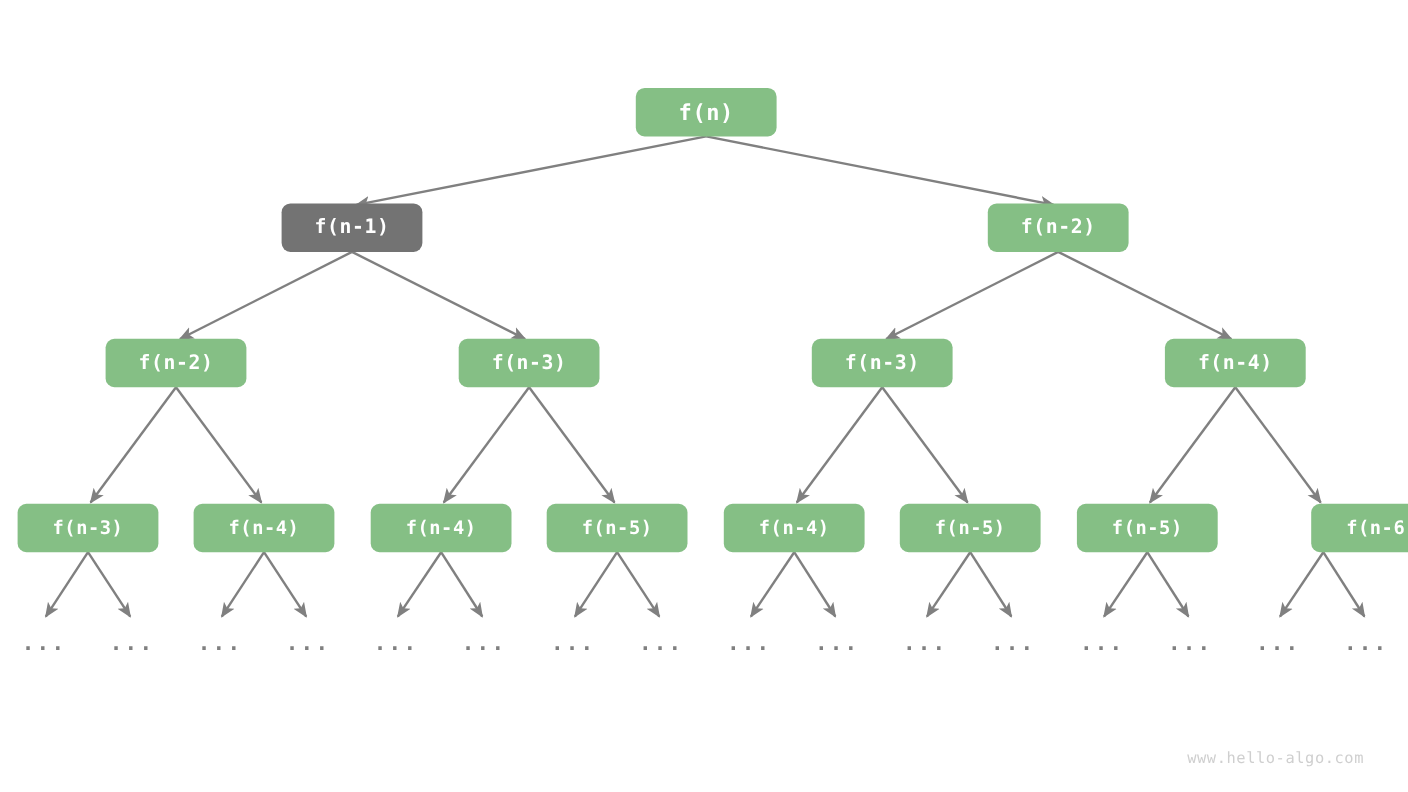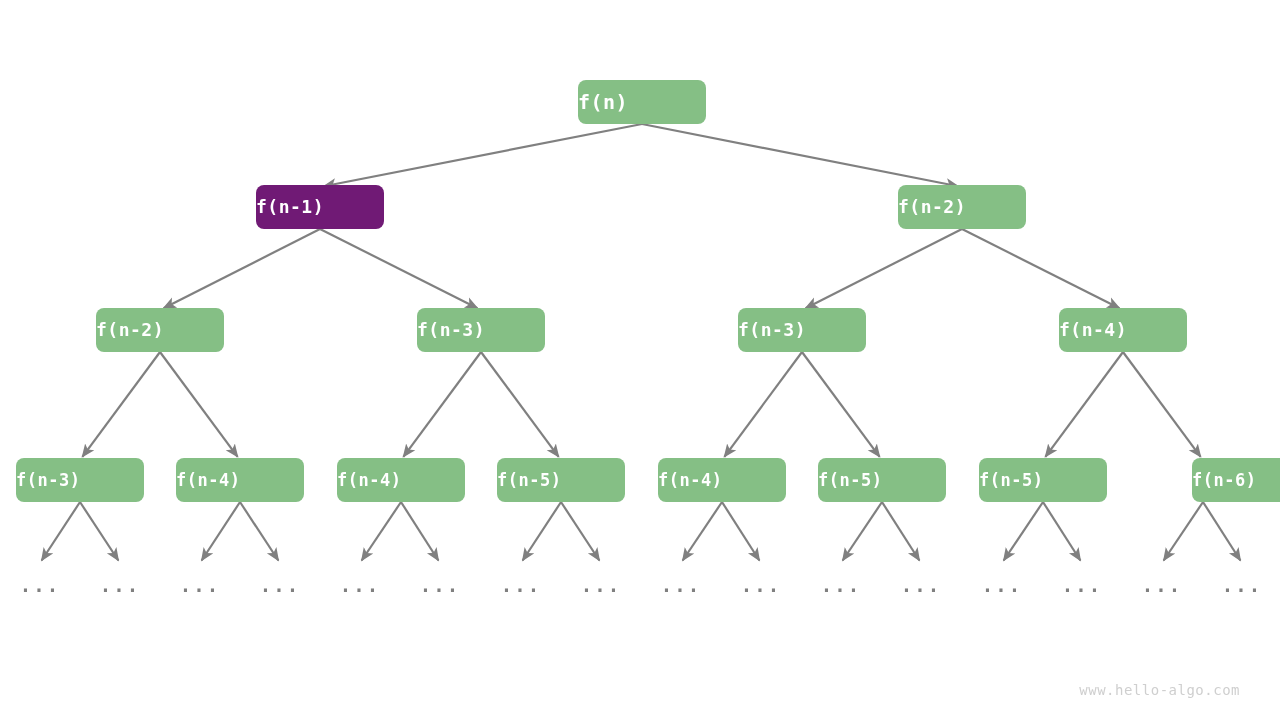--- a/index.html
+++ b/index.html
@@ -26,20 +26,21 @@
     top: 0;
     width: 1280px;
     height: 720px;
     pointer-events: none;
   }
   .node {
     position: absolute;
     box-sizing: border-box;
     display: flex;
     align-items: center;
+    justify-content: center;
     background: #85bf85;
     border-radius: 8px;
     color: #ffffff;
     font-family: "DejaVu Sans Mono", "Liberation Mono", monospace;
     font-weight: bold;
     letter-spacing: 0.5px;
     white-space: nowrap;
     user-select: none;
   }
   .node-label {
@@ -114,21 +115,21 @@
         <line x1="1043" y1="502" x2="1080.3840148949957" y2="560.4724335537113" stroke="#808080" stroke-width="2.2" stroke-linecap="butt" marker-end="url(#arrowhead)"></line>
         <line x1="1203" y1="502" x2="1163.6735081106824" y2="560.5101464694725" stroke="#808080" stroke-width="2.2" stroke-linecap="butt" marker-end="url(#arrowhead)"></line>
         <line x1="1203" y1="502" x2="1240.3840148949957" y2="560.4724335537113" stroke="#808080" stroke-width="2.2" stroke-linecap="butt" marker-end="url(#arrowhead)"></line>
       </g>
   </svg>
 
   <div id="node-layer">
       <div class="node" style="left: 578px; top: 80px; width: 128px; height: 44px; background: rgb(133, 191, 133); color: rgb(255, 255, 255); border-radius: 8px; font-size: 20px;">
         <span class="node-label">f(n)</span>
       </div>
-      <div class="node" style="left: 256px; top: 185px; width: 128px; height: 44px; background: #701a75; color: rgb(255, 255, 255); border-radius: 8px; font-size: 18px;">
+      <div class="node" style="left: 256px; top: 185px; width: 128px; height: 44px; background: #737373; color: rgb(255, 255, 255); border-radius: 8px; font-size: 18px;">
         <span class="node-label">f(n-1)</span>
       </div>
       <div class="node" style="left: 898px; top: 185px; width: 128px; height: 44px; background: rgb(133, 191, 133); color: rgb(255, 255, 255); border-radius: 8px; font-size: 18px;">
         <span class="node-label">f(n-2)</span>
       </div>
       <div class="node" style="left: 96px; top: 308px; width: 128px; height: 44px; background: rgb(133, 191, 133); color: rgb(255, 255, 255); border-radius: 8px; font-size: 18px;">
         <span class="node-label">f(n-2)</span>
       </div>
       <div class="node" style="left: 417px; top: 308px; width: 128px; height: 44px; background: rgb(133, 191, 133); color: rgb(255, 255, 255); border-radius: 8px; font-size: 18px;">
         <span class="node-label">f(n-3)</span>

